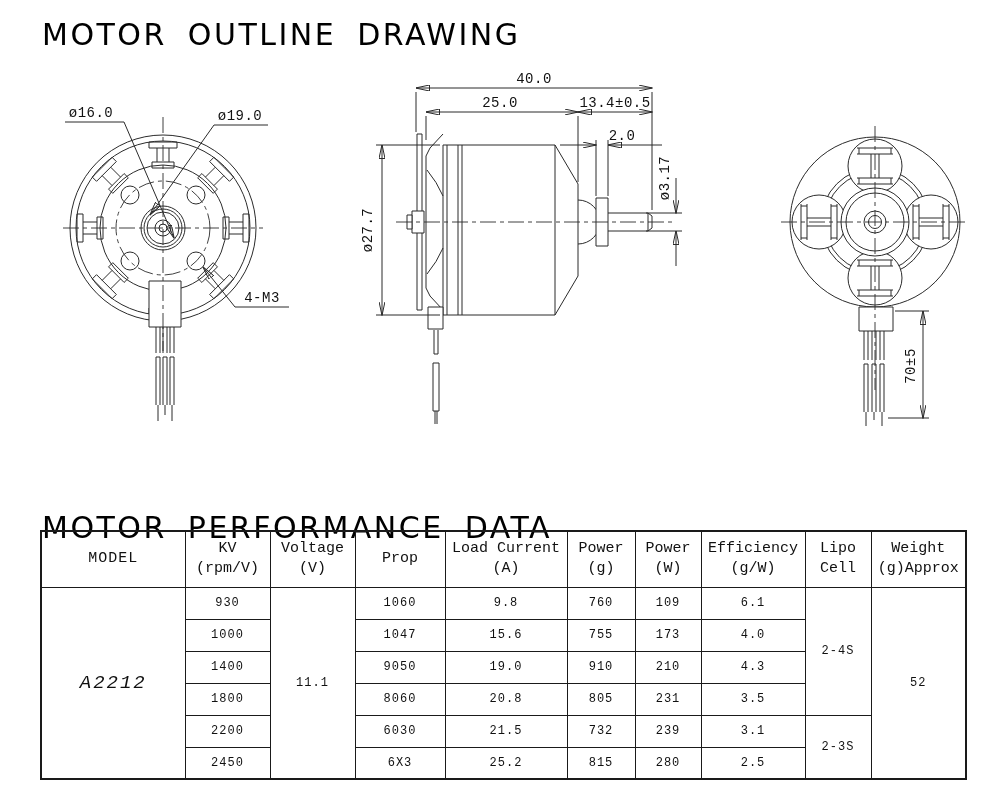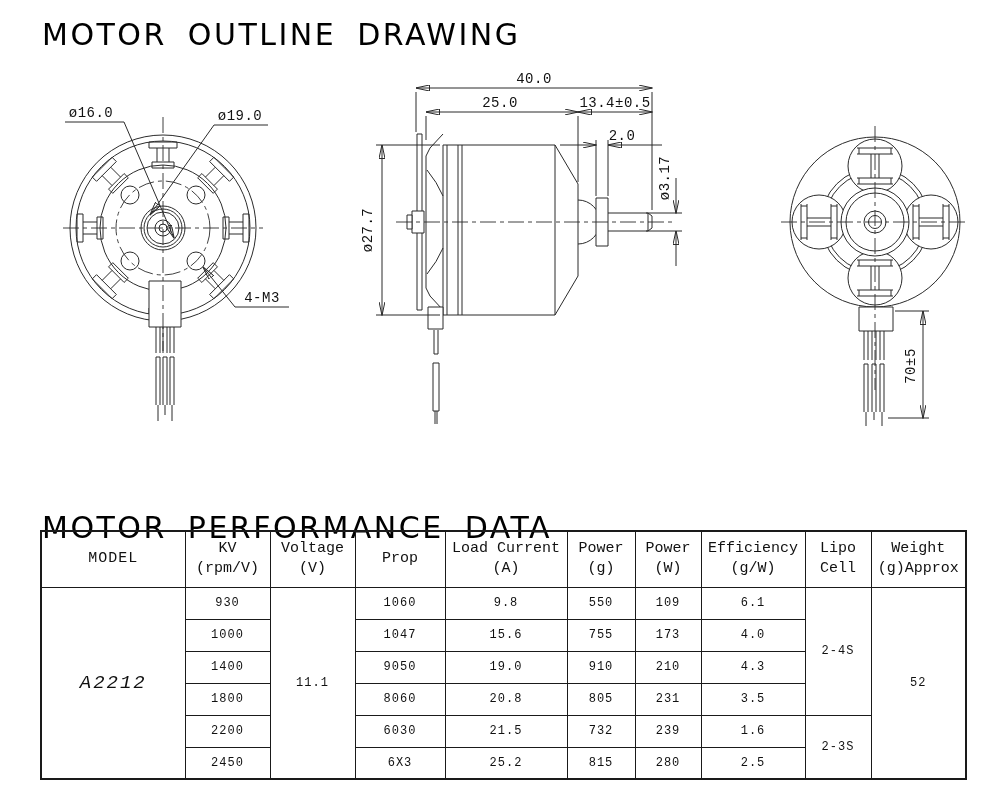--- a/index.html
+++ b/index.html
@@ -289,21 +289,21 @@
         </th>
       </tr>
     </thead>
     <tbody>
       <tr>
         <td class="model-cell" rowspan="6">A2212</td>
         <td>930</td>
         <td rowspan="6">11.1</td>
         <td>1060</td>
         <td>9.8</td>
-        <td>550</td>
+        <td>760</td>
         <td>109</td>
         <td>6.1</td>
         <td rowspan="4">2-4S</td>
         <td rowspan="6">52</td>
       </tr>
       <tr>
         <td>1000</td>
         <td>1047</td>
         <td>15.6</td>
         <td>755</td>
@@ -325,21 +325,21 @@
         <td>805</td>
         <td>231</td>
         <td>3.5</td>
       </tr>
       <tr>
         <td>2200</td>
         <td>6030</td>
         <td>21.5</td>
         <td>732</td>
         <td>239</td>
-        <td>1.6</td>
+        <td>3.1</td>
         <td rowspan="2">2-3S</td>
       </tr>
       <tr>
         <td>2450</td>
         <td>6X3</td>
         <td>25.2</td>
         <td>815</td>
         <td>280</td>
         <td>2.5</td>
       </tr>

